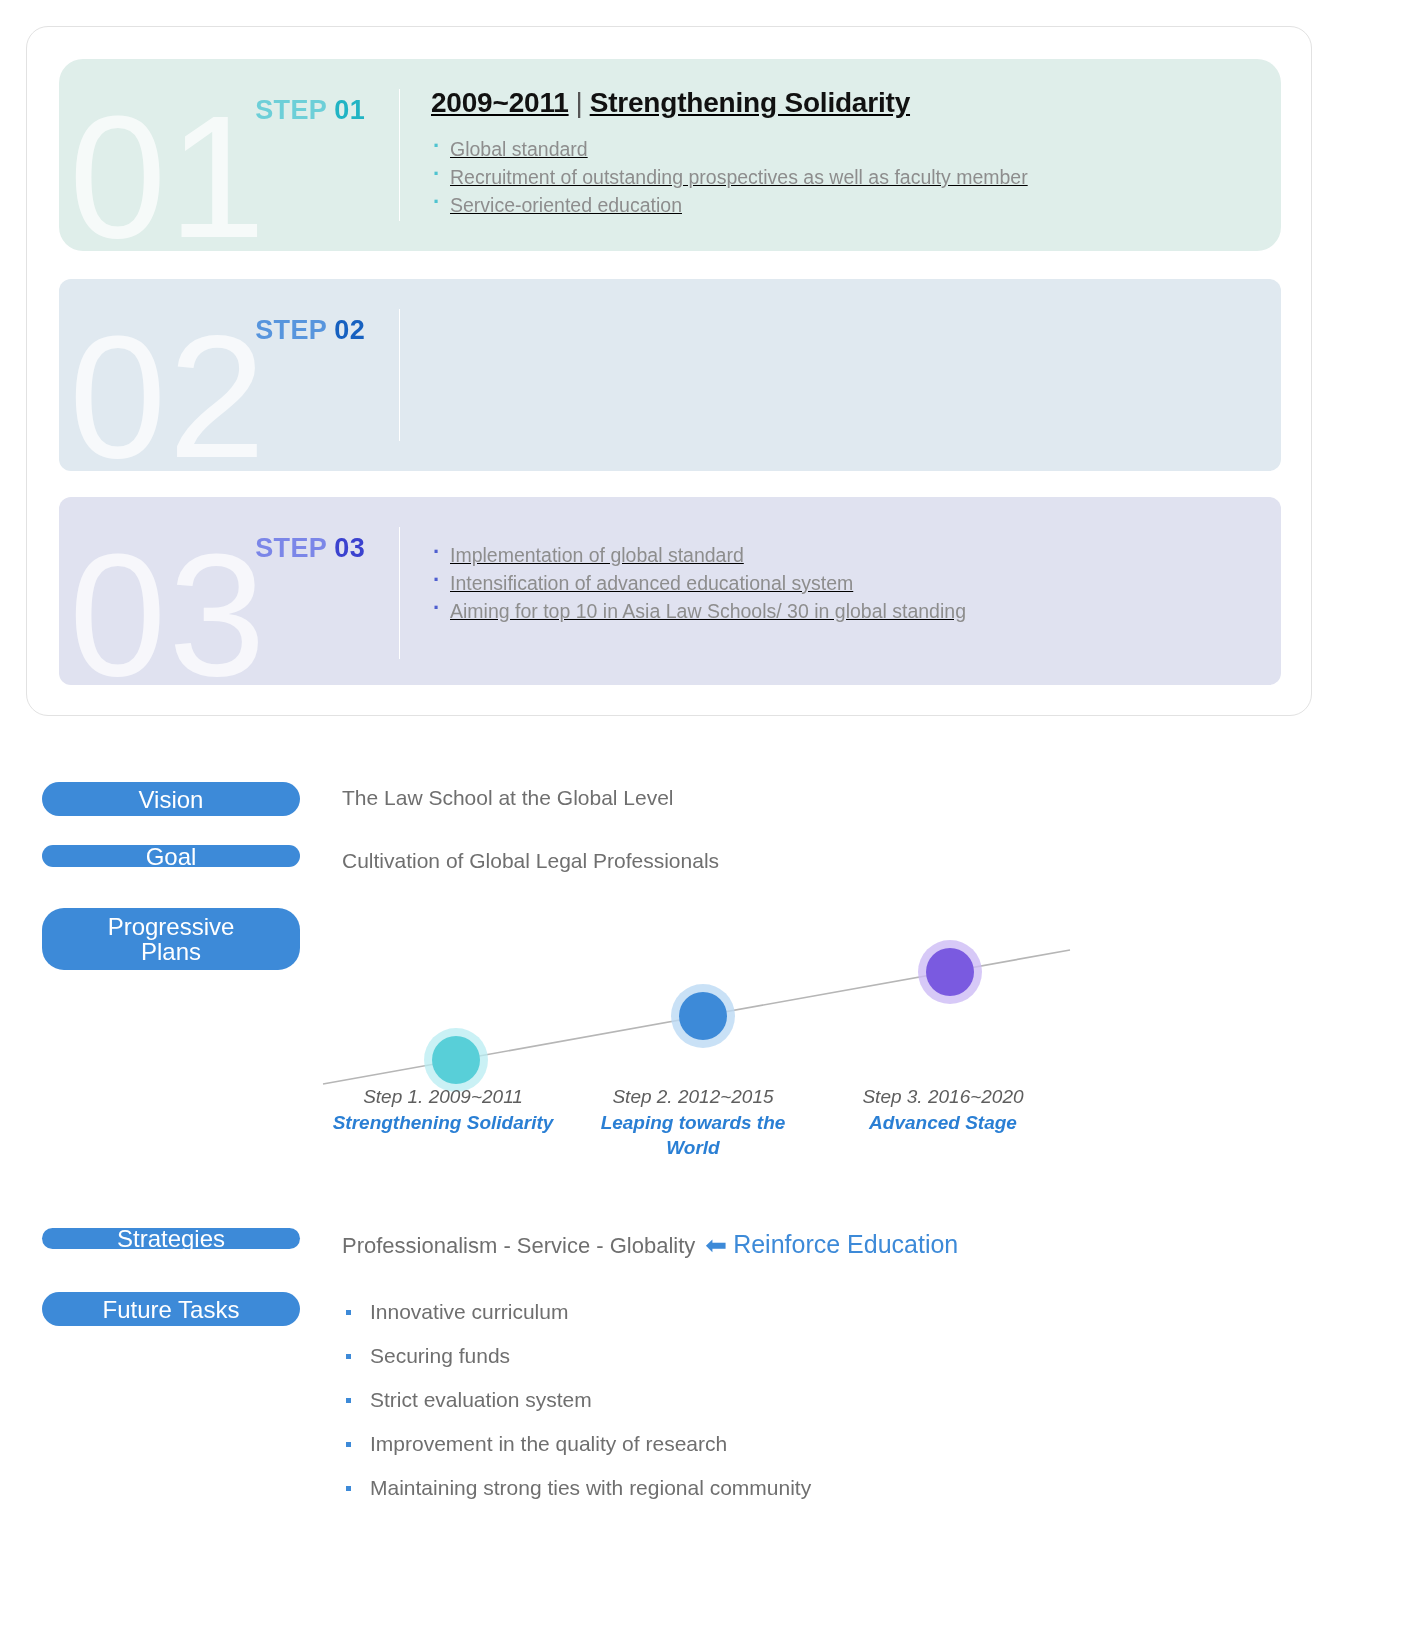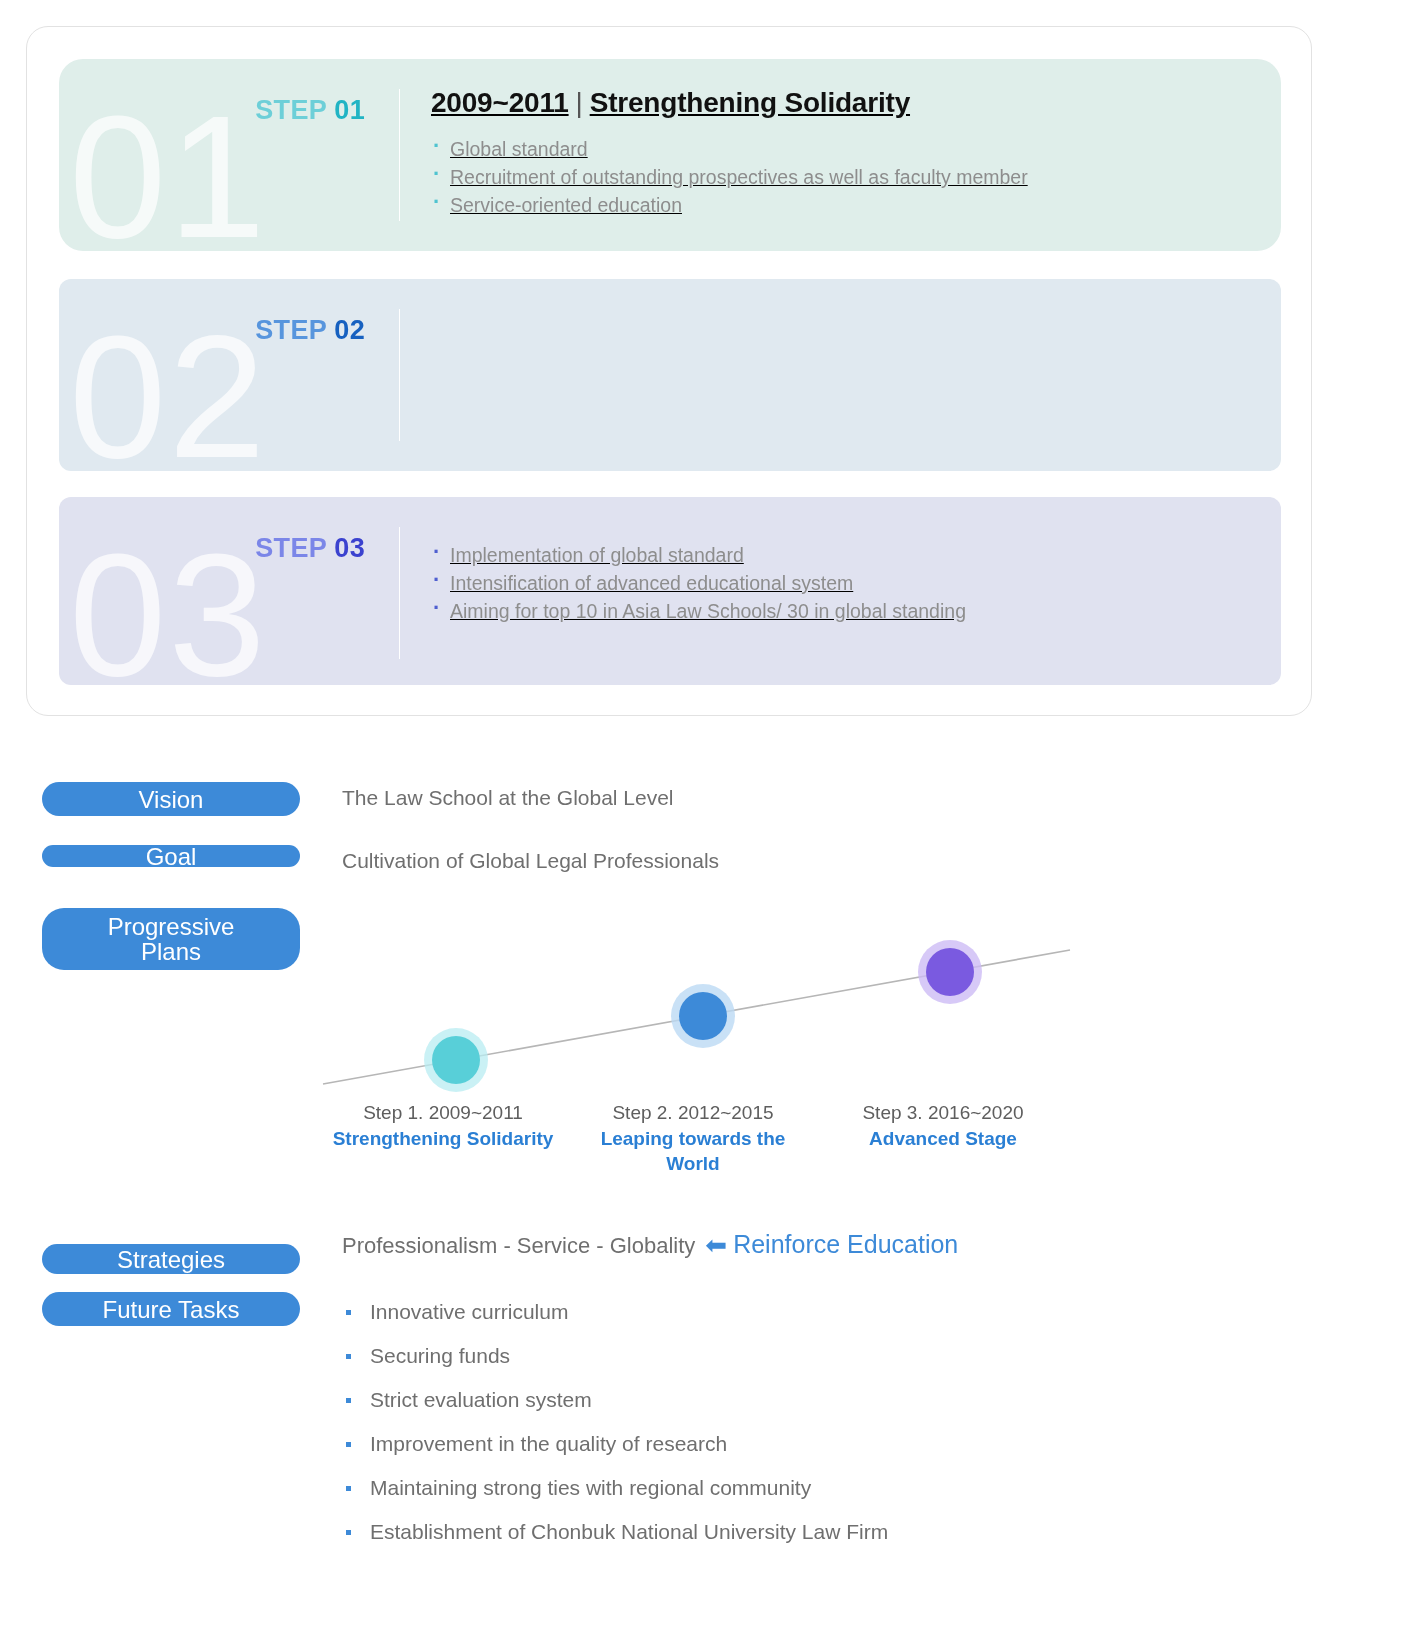--- a/index.html
+++ b/index.html
@@ -152,21 +152,21 @@
   #row-vision .row-text { margin-top: 4px; }
 
   #row-goal { top: 85px; }
   #row-goal .pill { height: 22px; }
   #row-goal .row-text { margin-top: 4px; }
 
   #row-plans { top: 148px; }
   #row-plans .pill { height: 62px; flex-direction: column; }
 
   #row-strategies { top: 468px; }
-  #row-strategies .pill { height: 30px; margin-top: 16px; }
+  #row-strategies .pill { height: 21px; }
   #row-strategies .row-text { margin-top: 2px; font-size: 22px; }
 
   #row-tasks { top: 532px; }
   #row-tasks .pill { height: 34px; }
 
   .strategy-arrow {
     display: inline-block;
     color: #3d8ad8;
     font-size: 26px;
     vertical-align: -1px;
@@ -180,23 +180,24 @@
     left: 318px;
     top: 160px;
     width: 760px;
     height: 180px;
   }
   .diagram svg { display: block; }
 
   .diagram-labels {
     position: absolute;
     left: 318px;
-    top: 340px;
+    top: 324px;
     width: 780px;
     display: flex;
+    font-style: italic;
   }
   .dl-col { width: 250px; text-align: center; }
   .dl-top {
     font-size: 19px;
     color: #5e5e5e;
     line-height: 26px;
     white-space: nowrap;
   }
   .dl-sub {
     font-size: 19px;
@@ -336,15 +337,14 @@
   <div class="row" id="row-tasks">
     <div class="pill">Future Tasks</div>
   </div>
 
   <ul class="tasks-list">
     <li>Innovative curriculum</li>
     <li>Securing funds</li>
     <li>Strict evaluation system</li>
     <li>Improvement in the quality of research</li>
     <li>Maintaining strong ties with regional community</li>
-    <li>Establishment of Chonbuk National University Law Firm</li>
   </ul>
 </div>
 
 </body></html>

